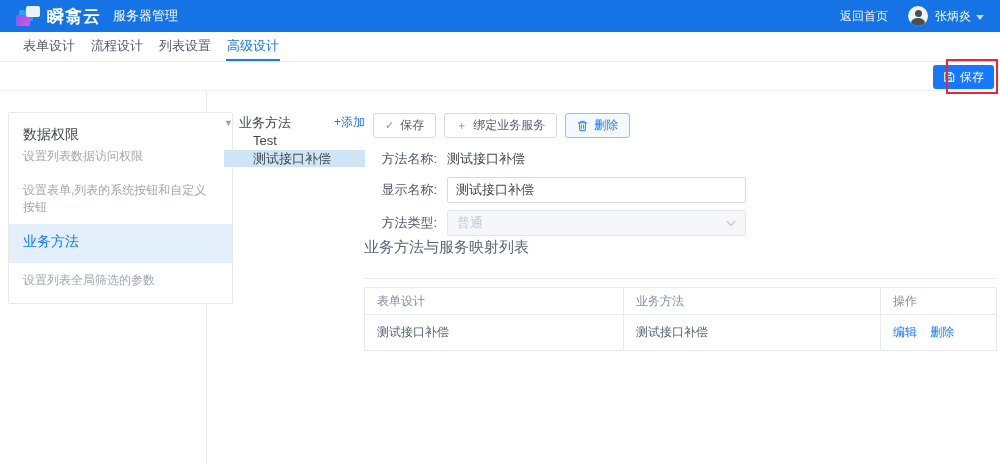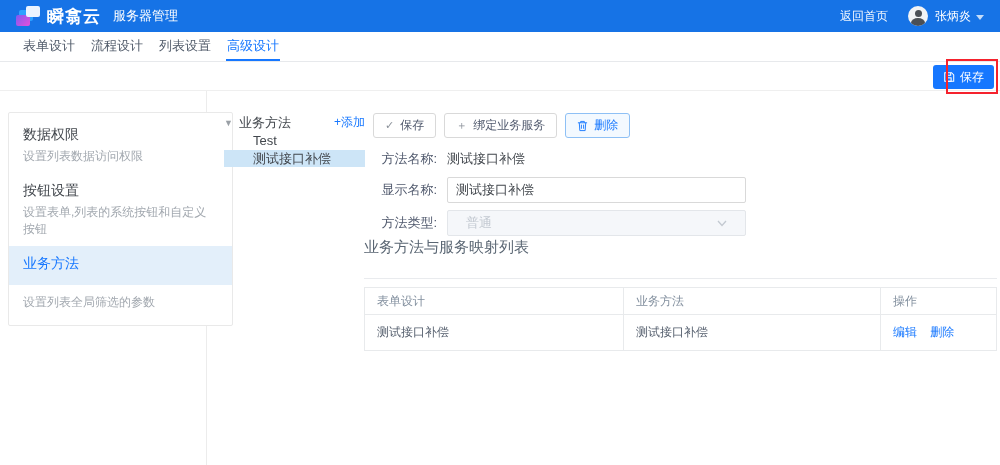--- a/index.html
+++ b/index.html
@@ -64,21 +64,21 @@
   .btn .ic { color:#8a9099; font-size:11px; line-height:1; }
   .btn-delete { border-color:#8ec0f5; color:#1677ff; background:#f3f9ff; }
   .f-row { display:flex; align-items:center; }
   .f-row.r1 { height:20px; margin-bottom:8px; }
   .f-row.r2 { height:26px; margin-bottom:7px; }
   .f-row.r3 { height:26px; }
   .f-label { width:64px; text-align:right; font-size:13px; color:#515a6e; margin-right:10px; flex:none; }
   .f-value { font-size:13px; color:#42474d; }
   .f-input { width:299px; height:26px; border:1px solid #d9d9d9; border-radius:2px; padding:0 8px; font-size:13px; color:#42474d; outline:none; }
   .f-select { width:299px; height:26px; background:#f5f7fa; border:1px solid #e3e6ea; border-radius:2px;
-    display:flex; align-items:center; justify-content:space-between; padding:0 18px; color:#c3c9d1; font-size:13px; cursor:not-allowed; }
+    display:flex; align-items:center; justify-content:space-between; padding:0 9px; color:#c3c9d1; font-size:13px; cursor:not-allowed; }
 
   
   .mapping { position:absolute; left:157px; top:147px; width:633px; }
   .sec-title { font-size:15px; color:#5a6673; font-weight:500; }
   .sec-divider { height:1px; background:#e9ebee; margin-top:21px; }
   .map-table { width:100%; border-collapse:collapse; margin-top:8px; table-layout:fixed; }
   .map-table th, .map-table td { border:1px solid #e8eaec; padding:0 12px; text-align:left; }
   .map-table th { height:27px; font-size:12px; font-weight:400; color:#828f9e; }
   .map-table td { height:36px; font-size:12px; color:#525c6b; }
   .op-link { color:#1677ff; margin-right:10px; cursor:pointer; }
@@ -131,21 +131,20 @@
 
   <div class="content">
 
     <div class="left-col">
       <div class="side-card">
         <div class="card-item">
           <div class="ci-title">数据权限</div>
           <div class="ci-sub">设置列表数据访问权限</div>
         </div>
         <div class="card-item">
-          <div class="ci-title">按钮设置</div>
           <div class="ci-sub">设置表单,列表的系统按钮和自定义按钮</div>
         </div>
         <div class="card-item active">
           <div class="ci-title">业务方法</div>
         </div>
         <div class="card-item">
           <div class="ci-sub">设置列表全局筛选的参数</div>
         </div>
       </div>
     </div>

